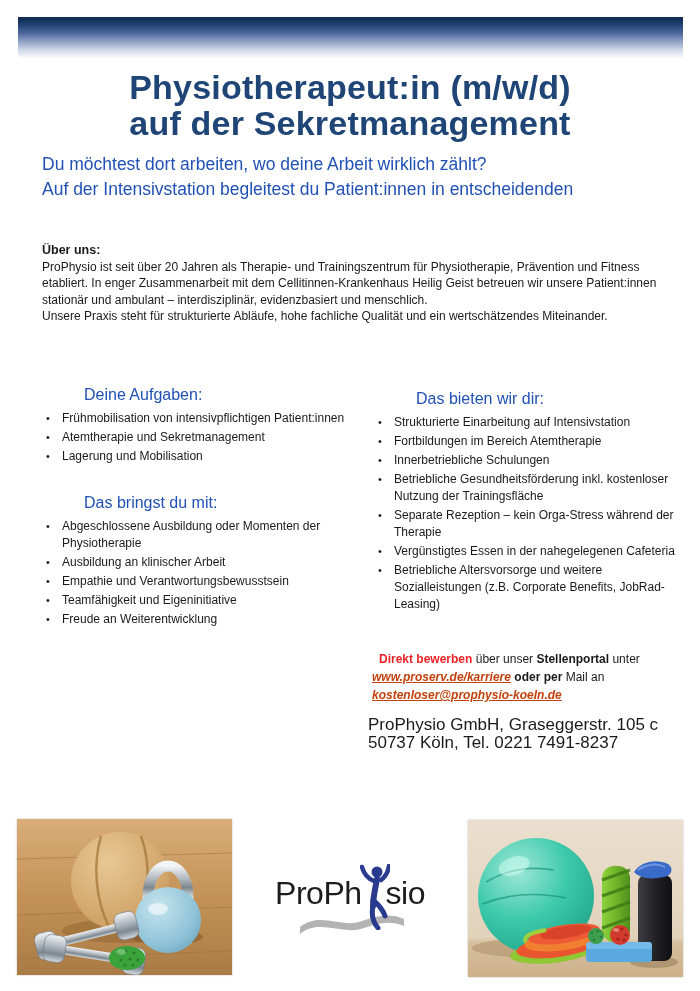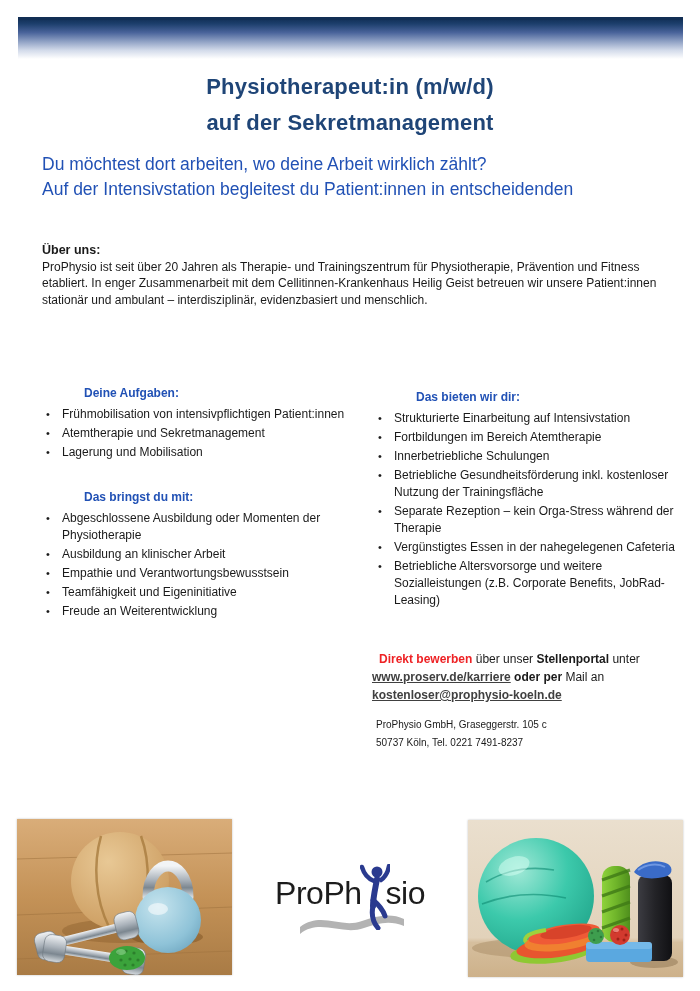--- a/index.html
+++ b/index.html
@@ -8,45 +8,45 @@
   .page { position:relative; width:700px; height:991px; background:#ffffff; overflow:hidden; margin:0 auto; }
 
   
   .topbar {
     position:absolute; left:18px; top:17px; width:665px; height:42px;
     background:linear-gradient(180deg,#14335c 0%,#1d3f6d 10%,#49639a 32%,#8fa1c4 55%,#d3dbea 78%,#ffffff 100%);
     border-top:3px solid #122e54;
   }
 
   
-  .title-wrap { position:absolute; left:0; top:69px; width:700px; text-align:center; color:#1f4577; font-weight:bold; font-size:22px; line-height:36px; letter-spacing:0.2px; }
+  .title-wrap { position:absolute; left:0; top:69px; width:700px; text-align:center; color:#1f4577; font-weight:bold; font-size:34px; line-height:36px; letter-spacing:0.2px; }
 
   
   .intro { position:absolute; left:42px; top:152px; width:620px; color:#2151b5; font-size:17.5px; line-height:25px; }
 
   
   .about { position:absolute; left:42px; top:242px; width:622px; color:#1a1a1a; font-size:12px; line-height:16.5px; }
   .about .h { font-weight:bold; font-size:12.5px; }
 
   
   .col { position:absolute; width:312px; font-size:12px; color:#1a1a1a; }
   .col-left { left:40px; top:386px; }
   .col-right { left:372px; top:390px; }
-  .sec-h { color:#2151b5; font-weight:bold; font-size:12px; margin-bottom:6px;padding-left:44px; }
+  .sec-h { color:#2151b5; font-weight:normal; font-size:16px; margin-bottom:6px;padding-left:44px; }
   .sec-gap { height:27px; }
   .bullet { display:flex; margin-bottom:2px; line-height:17px; }
   .bullet .dot { width:22px; flex:0 0 22px; font-size:11px; padding-left:6px; }
   .bullet .btext { flex:1; }
 
   
   .apply { position:absolute; left:372px; top:650px; width:300px; font-size:12px; line-height:18px; color:#1a1a1a; }
   .red { color:#ee2225; font-weight:bold;padding-left:7px; }
   .b { font-weight:bold; }
-  a.rlink { color:#404040; font-weight:bold; text-decoration:underline; cursor:pointer; }
-  .address { position:absolute; left:376px; top:716px; width:300px; font-size:10px; line-height:18px; color:#1a1a1a; }
+  a.rlink { color:#c2410c; font-weight:bold; text-decoration:underline; cursor:pointer;font-style:italic; }
+  .address { position:absolute; left:368px; top:716px; width:300px; font-size:17px; line-height:18px; color:#1a1a1a; }
 
   
   .photo { position:absolute; overflow:hidden; box-shadow:0 0 2px rgba(0,0,0,.25); }
   .photo-left { left:17px; top:819px; width:215px; height:156px; }
   .photo-right { left:468px; top:820px; width:215px; height:157px; }
   .photo svg { display:block; }
 
   
   .logo { position:absolute; left:264px; top:857px; width:172px; height:84px; }
   .logo .swoosh { position:absolute; left:36px; top:52px; width:104px; height:26px; }
@@ -66,20 +66,21 @@
   </div>
 
   <div class="intro">
     <div>Du möchtest dort arbeiten, wo deine Arbeit wirklich zählt?</div>
     <div>Auf der Intensivstation begleitest du Patient:innen in entscheidenden</div>
   </div>
 
   <div class="about">
     <div class="h">Über uns:</div>
     <div>ProPhysio ist seit über 20 Jahren als Therapie- und Trainingszentrum für Physiotherapie, Prävention und Fitness etabliert. In enger Zusammenarbeit mit dem Cellitinnen-Krankenhaus Heilig Geist betreuen wir unsere Patient:innen stationär und ambulant – interdisziplinär, evidenzbasiert und menschlich.</div>
+    <div>Unsere Praxis steht für strukturierte Abläufe, hohe fachliche Qualität und ein wertschätzendes Miteinander.</div>
   </div>
 
   <div class="col col-left">
     <div class="sec-h">Deine Aufgaben:</div>
     <div class="bullet">
       <span class="dot">•</span>
       <span class="btext">Frühmobilisation von intensivpflichtigen Patient:innen</span>
     </div>
     <div class="bullet">
       <span class="dot">•</span>

